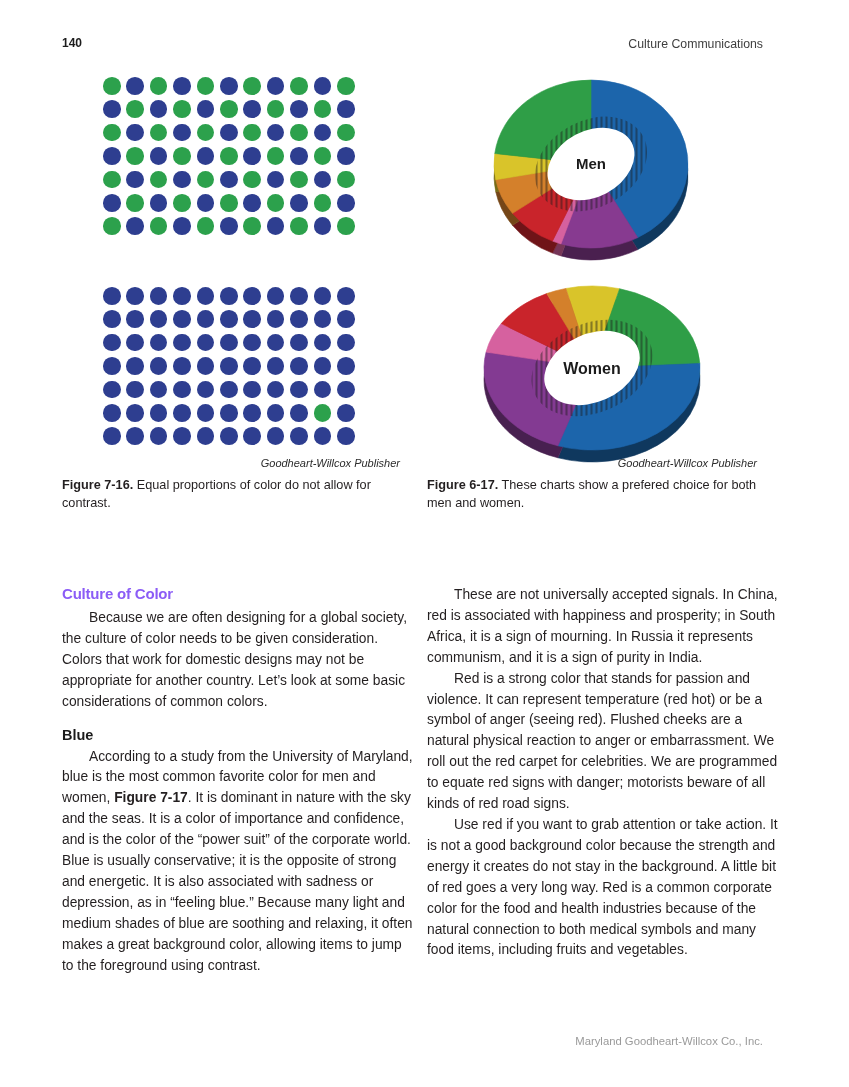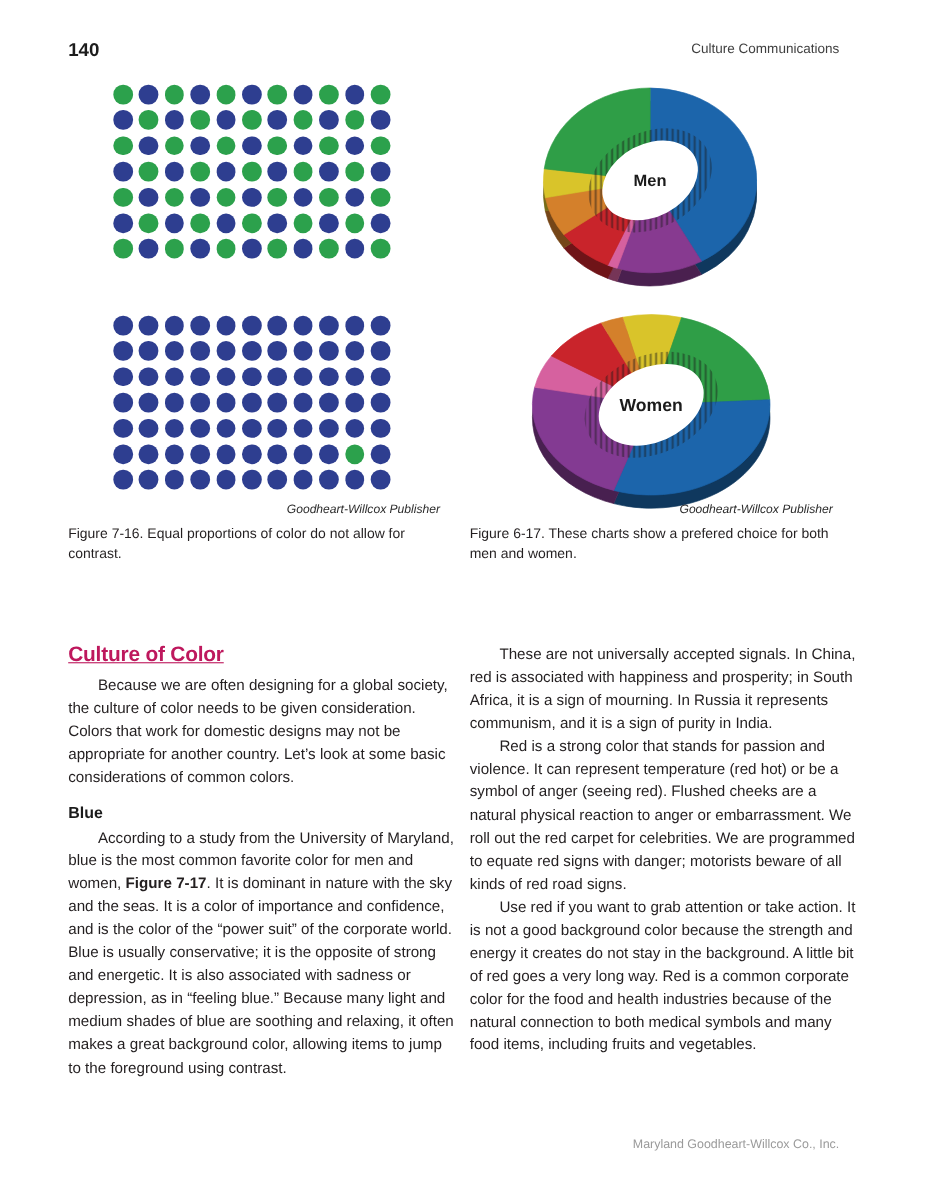--- a/index.html
+++ b/index.html
@@ -1,34 +1,34 @@
 <!DOCTYPE html>
 <html><head>
 <meta charset="utf-8">
 <style>
   html,body{margin:0;padding:0;background:#ffffff;}
   .page{
     position:relative;width:849px;height:1087px;background:#fff;
     font-family:"Liberation Sans",sans-serif;color:#231f20;overflow:hidden;
   }
   
-  .page-number{position:absolute;left:62px;top:36px;font-size:17px;font-weight:bold;color:#1c1c1c;}
+  .page-number{position:absolute;left:62px;top:36px;font-size:12px;font-weight:bold;color:#1c1c1c;}
   .running-head{position:absolute;right:86px;top:37px;font-size:12.3px;color:#3f3f3f;}
   
   .dot-grid{position:absolute;display:grid;}
   .dot{width:17.6px;height:17.6px;border-radius:50%;}
   
   .credit{position:absolute;font-size:11px;font-style:italic;color:#2b2b2b;text-align:right;}
   .caption{position:absolute;font-size:12.7px;line-height:1.42;color:#231f20;margin:0;}
-  .caption b{font-weight:normal;margin-top:40px;}
+  .caption b{font-weight:bold;margin-top:40px;}
   
   .chart-svg{position:absolute;}
   
   .col{position:absolute;top:585px;width:353px;}
-  .col h1{font-size:19px;margin:0 0 6px 0;letter-spacing:-0.2px;color:#be185d;text-decoration:underline;}
+  .col h1{font-size:15px;margin:0 0 6px 0;letter-spacing:-0.2px;color:#8b5cf6;}
   .col h2{font-size:14.5px;margin:14px 0 4px 0;color:#1b1b1b;}
   .col h2:first-child{margin-top:3px;}
   .col p{font-size:13.8px;line-height:20.9px;margin:0;text-indent:27px;text-align:left;}
   .footer-credit{position:absolute;right:86px;top:1035px;font-size:11.3px;color:#9a9a9a;}
 </style>
 </head>
 <body>
 
 <div class="page">
 

